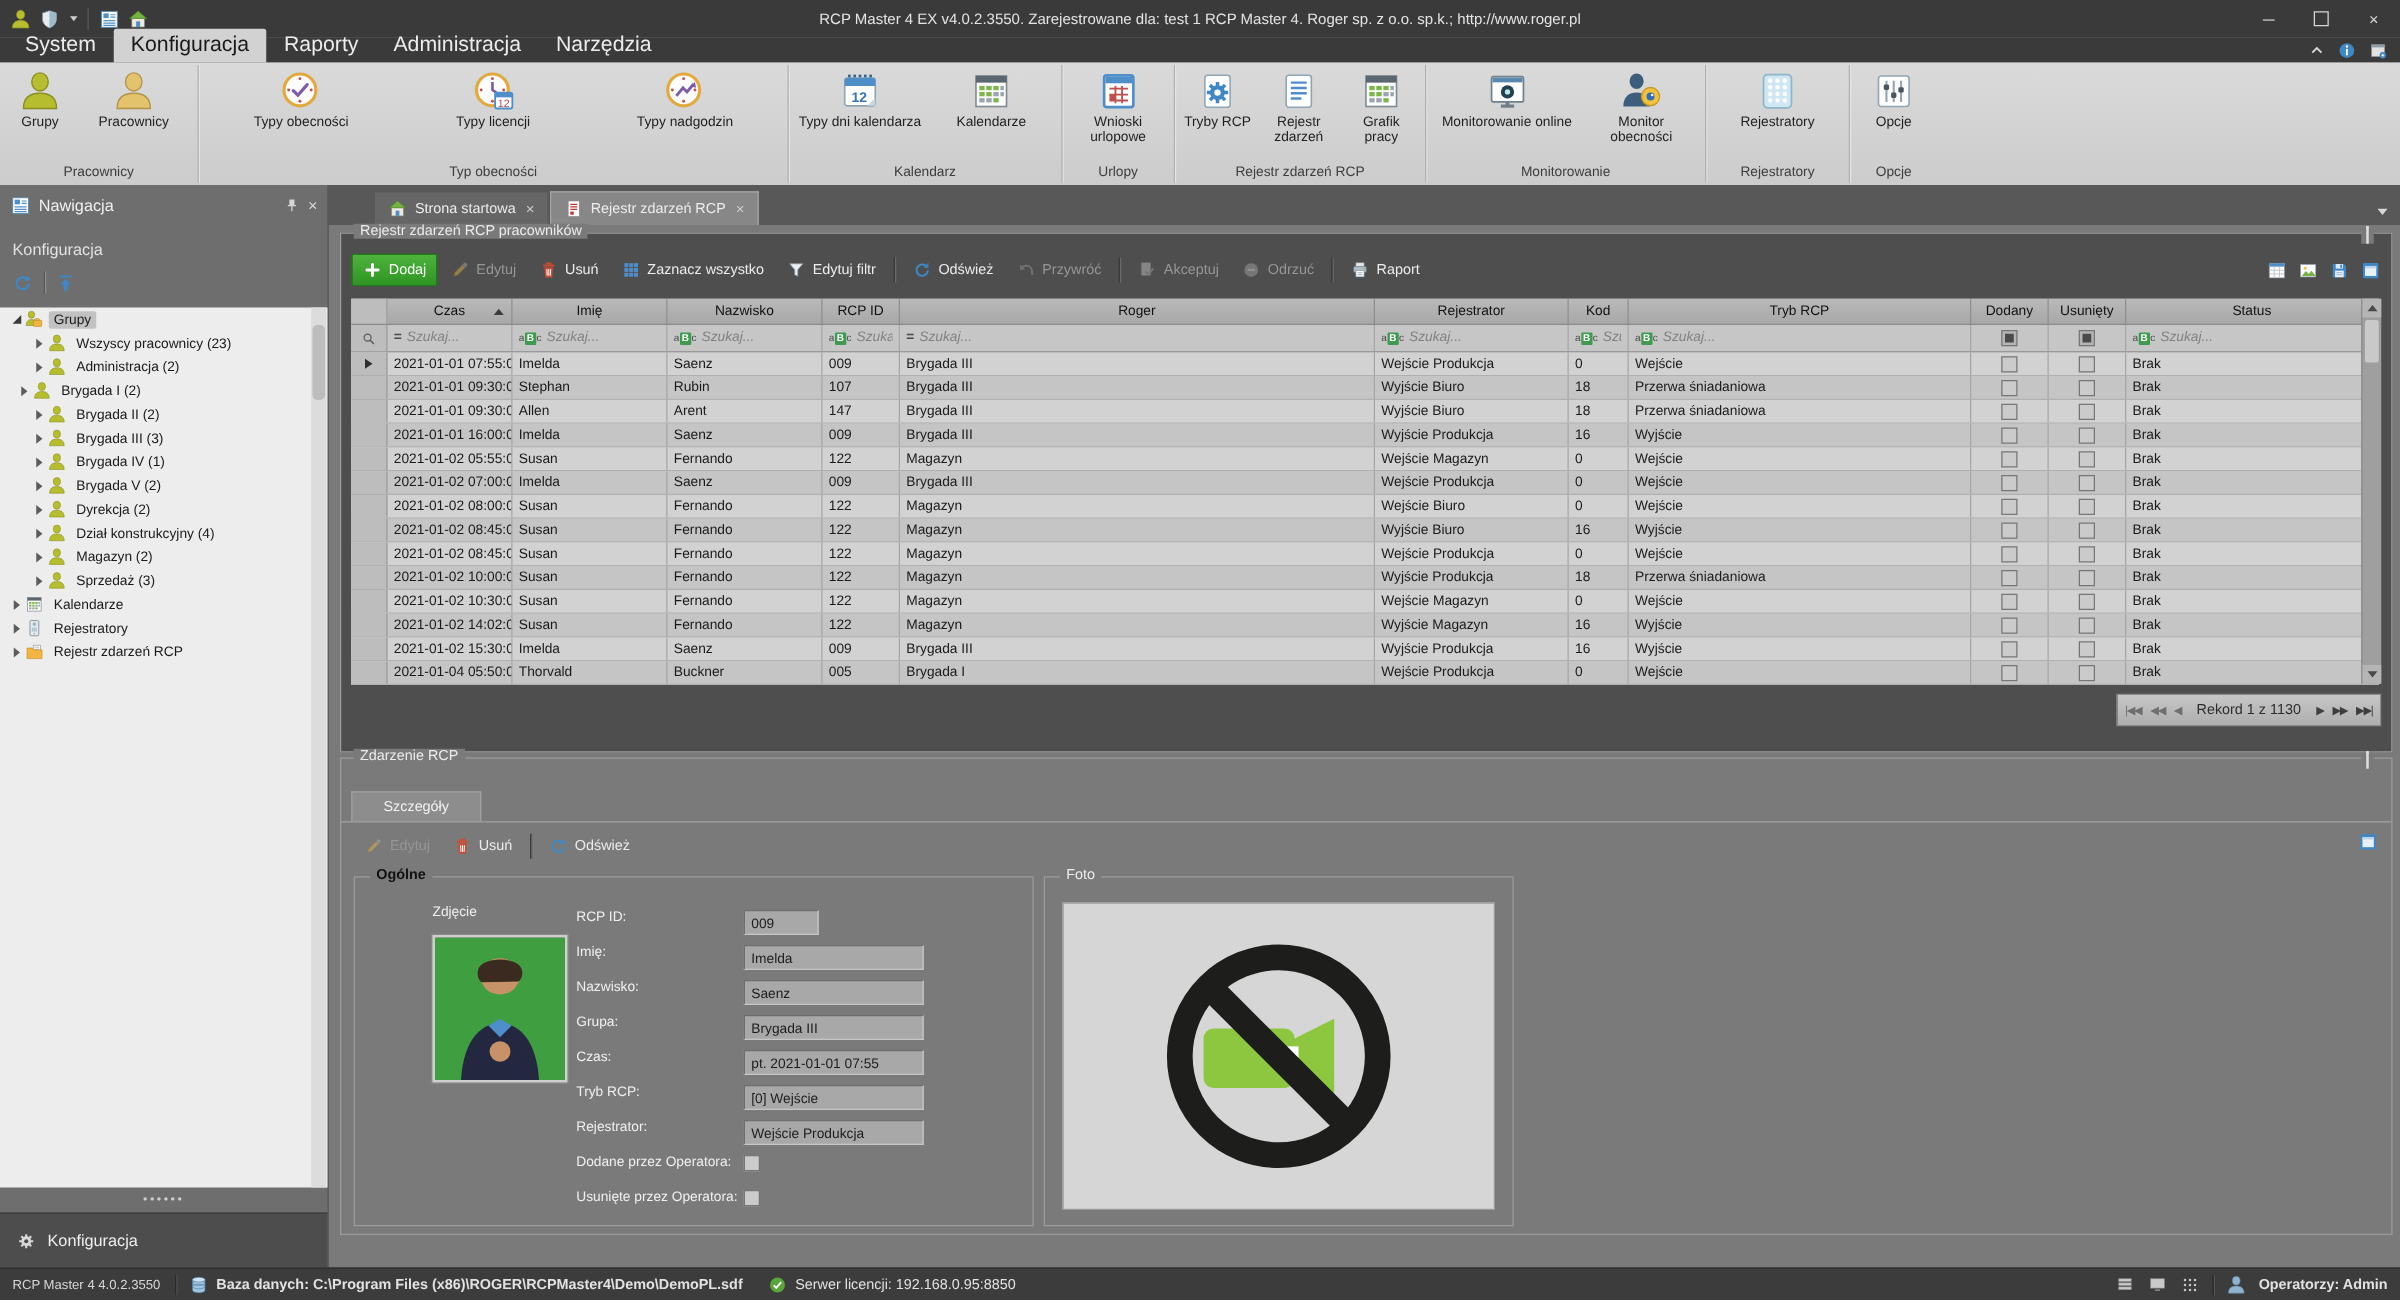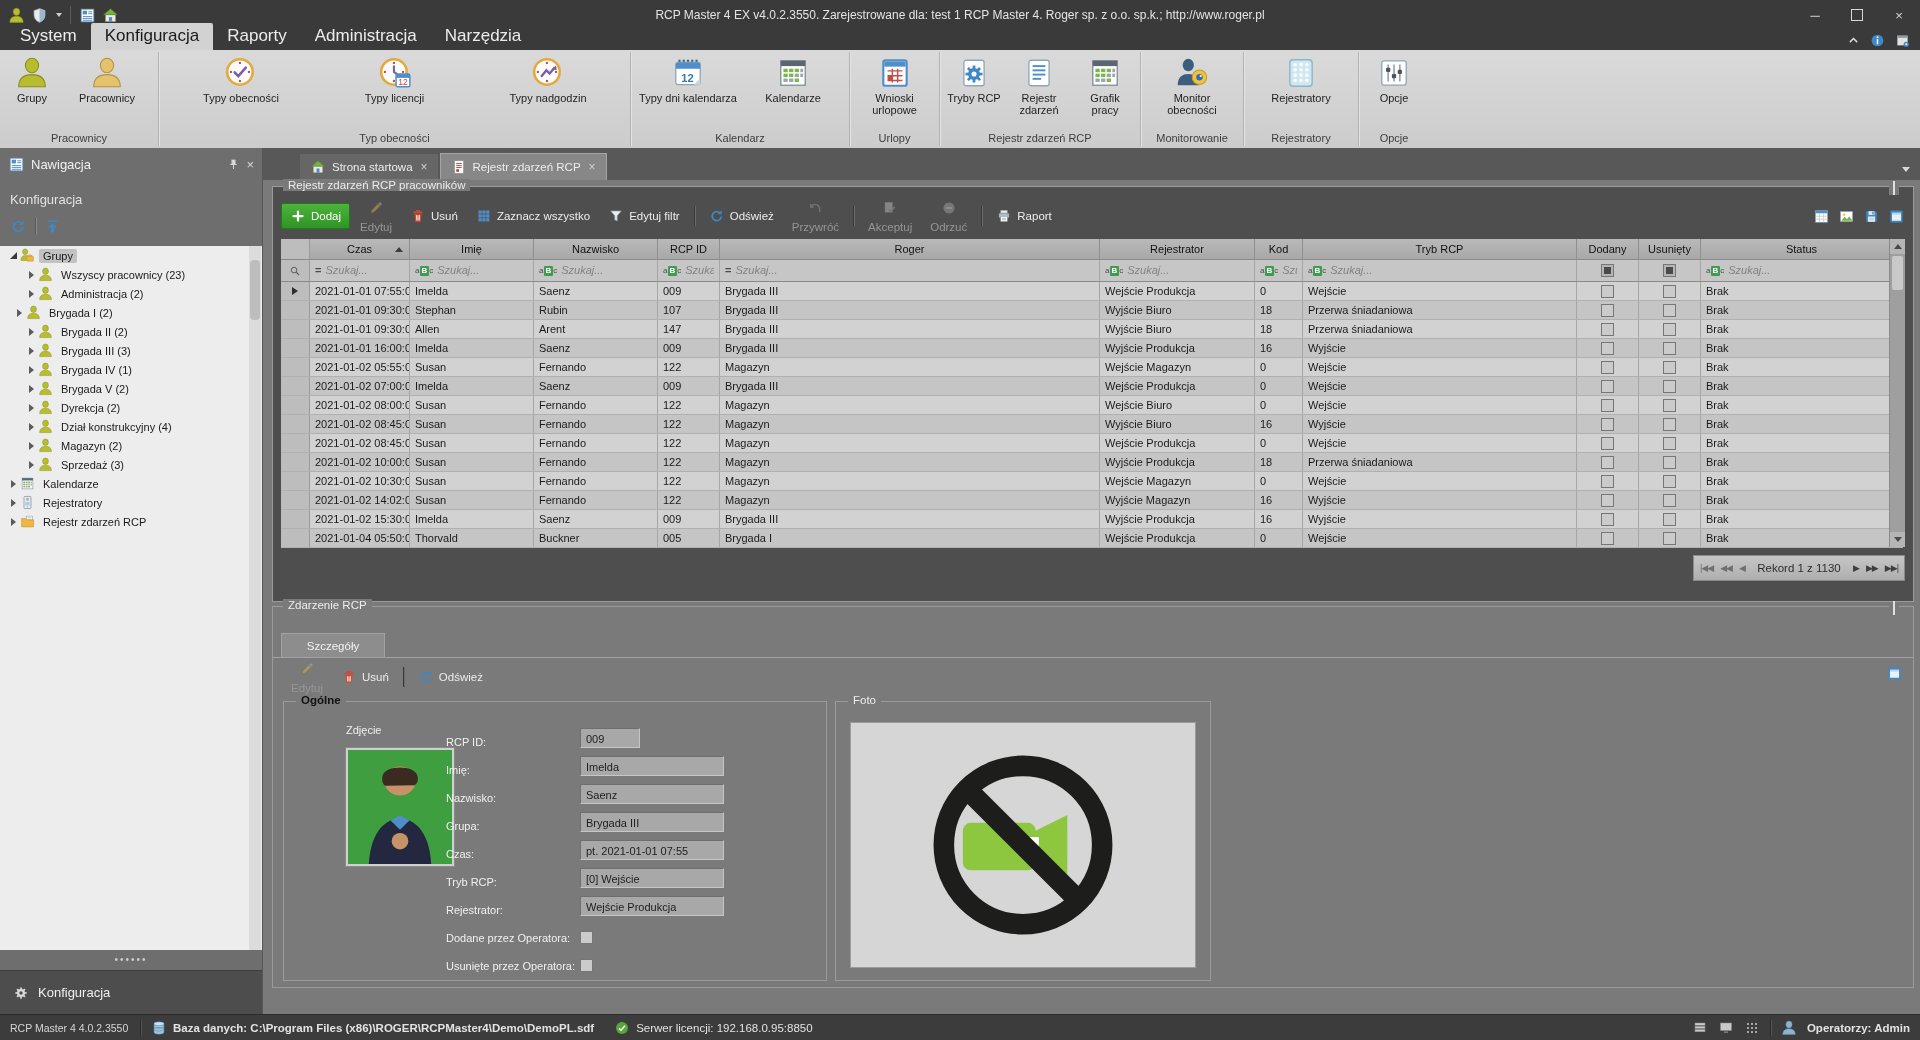--- a/index.html
+++ b/index.html
@@ -73,21 +73,21 @@
   .chev-up{width:9px;height:9px;border-left:2px solid #e0e0e0;border-top:2px solid #e0e0e0;transform:rotate(45deg);margin-top:3px;}
 
   #evbox{left:272px;top:186px;width:1640px;height:414px;background:#4e4e4e;}
   #detbox{left:272px;top:606px;width:1640px;height:380px;background:#7a7a7a;}
 
   
   #evtoolbar{position:absolute;left:8px;right:8px;top:14px;height:30px;display:flex;align-items:center;gap:2px;color:#ececec;}
   .tbtn{display:flex;align-items:center;gap:5px;padding:4px 8px;border-radius:2px;font-size:11.5px;}
   .tbtn .ic{width:16px;height:16px;}
   .tbtn.primary{background:linear-gradient(#4db33c,#2f9424);border:1px solid #1f7a18;color:#fff;align-items:center;}
-  .tbtn.disabled{color:#969696;flex-direction:column;}
+  .tbtn.disabled{color:#969696;}
   .tbtn.disabled .ic{opacity:.45;}
   .tsep{width:1px;height:20px;background:#3a3a3a;box-shadow:1px 0 0 #6a6a6a;margin:0 4px;}
   #evtb-right{margin-left:auto;display:flex;gap:8px;align-items:center;}
   #evtb-right .ic{width:17px;height:17px;}
 
   
   #evtable{position:absolute;left:8px;top:52px;width:1622px;background:#c8c8c8;}
   .grow{display:flex;height:19px;line-height:19px;}
   .gcell{flex:none;padding:0 5px;border-right:1px solid #a6a6a6;overflow:hidden;white-space:nowrap;box-sizing:border-box;}
   .gcell.flex1{flex:1;}
@@ -137,21 +137,21 @@
 
   #fs-general{left:10px;top:94px;width:542px;height:278px;}
   #fs-foto{left:562px;top:94px;width:374px;height:278px;}
   #foto-inner{position:absolute;left:14px;top:20px;right:14px;bottom:12px;background:#d6d6d6;border:1px solid #9b9b9b;
               display:flex;align-items:center;justify-content:center;}
   #foto-inner .ic{width:190px;height:190px;}
 
   #photo-label{position:absolute;left:62px;top:22px;color:#f0f0f0;}
   #photo{position:absolute;left:62px;top:46px;width:104px;height:114px;border:2px solid #cfcfcf;box-shadow:0 0 0 1px #8a8a8a;}
   #photo svg{width:100%;height:100%;display:block;}
-  .frow{position:absolute;left:162px;height:20px;display:flex;align-items:flex-end;}
+  .frow{position:absolute;left:177px;height:20px;display:flex;align-items:flex-start;}
   .frow .flabel{width:134px;color:#f0f0f0;}
   .fval{background:#a8a8a8;border:1px solid #6e6e6e;border-bottom-color:#c6c6c6;border-right-color:#c6c6c6;
         height:20px;line-height:20px;padding:0 5px;box-sizing:border-box;color:#1d1d1d;}
 
   
   #statusbar{left:0;top:1014px;width:1920px;height:26px;background:#3c3c3c;border-top:1px solid #2c2c2c;
              display:flex;align-items:center;color:#e2e2e2;font-size:11.5px;box-sizing:border-box;}
   #statusbar .seg{display:flex;align-items:center;gap:6px;padding:16px 10px;height:100%;}
   .st-sep{width:1px;height:16px;background:#2a2a2a;box-shadow:1px 0 0 #555;}
   #statusbar .ic{width:16px;height:16px;}
@@ -439,20 +439,33 @@
               </svg>
             </span>
         <span class="rcap">Grafik pracy</span>
           </div>
         </div>
         <div class="rgroup-label">Rejestr zdarzeń RCP</div>
    </div>
       <div class="rgsep"></div>
       <div class="rgroup">
      <div class="rgroup-btns">
+          <div class="rbtn" style="width:115px">
+        <span class="ic">
+              <svg viewBox="0 0 32 32" font-family="Liberation Sans,sans-serif">
+                <rect x="4" y="5" width="24" height="19" rx="1.5" fill="#fdfdfd" stroke="#6f7f8c" stroke-width="1.3"></rect>
+                <rect x="4.7" y="5.7" width="22.6" height="3.6" fill="#5a87ad"></rect>
+                <circle cx="16" cy="16.5" r="5" fill="#23424f"></circle>
+                <circle cx="16" cy="16.5" r="2" fill="#bfe8ee"></circle>
+                <rect x="11" y="26" width="10" height="2.4" fill="#6f7f8c"></rect>
+                <rect x="14.5" y="24" width="3" height="2.5" fill="#6f7f8c"></rect>
+              </svg>
+            </span>
+        <span class="rcap">Monitorowanie online</span>
+          </div>
           <div class="rbtn" style="width:88px">
         <span class="ic">
               <svg viewBox="0 0 32 32" font-family="Liberation Sans,sans-serif">
                 <ellipse cx="12.5" cy="8.5" rx="5.3" ry="5.8" fill="#3c5e7c"></ellipse>
                 <path d="M2.5 27.5c0-7.5 4.5-10.5 10-10.5s10 3 10 10.5z" fill="#3c5e7c"></path>
                 <circle cx="23" cy="20" r="6.8" fill="#f2c23e" stroke="#c69a22"></circle>
                 <circle cx="23" cy="20" r="3" fill="#2f6db8"></circle>
                 <circle cx="24.2" cy="18.8" r="1" fill="#fff"></circle>
               </svg>
             </span>

